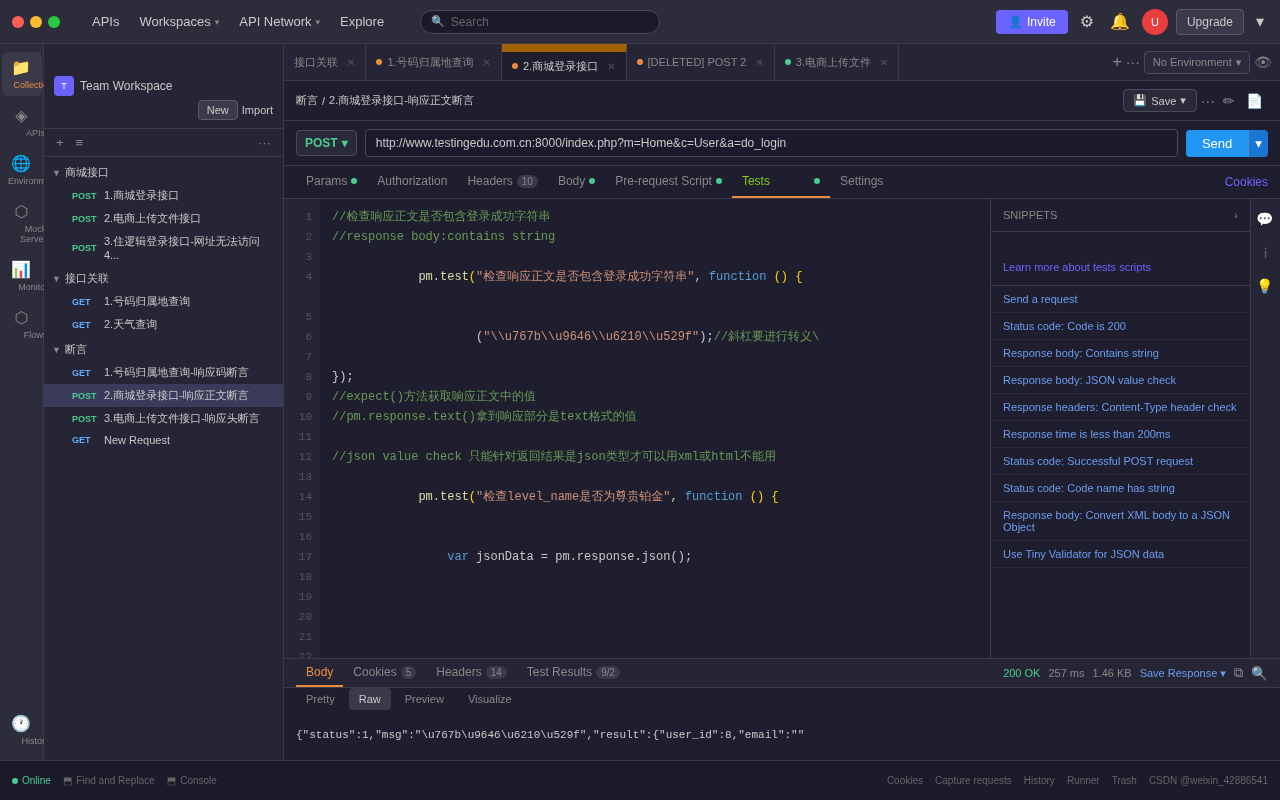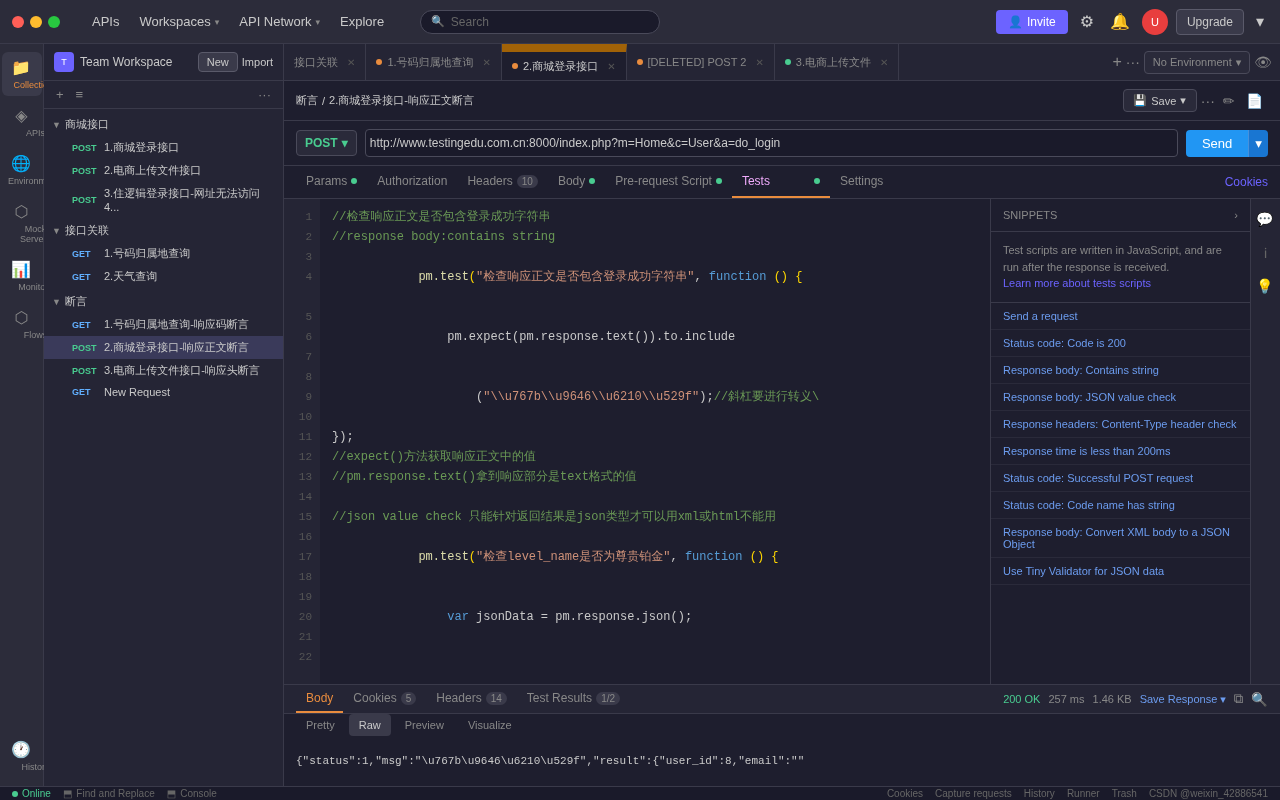--- a/index.html
+++ b/index.html
@@ -31,21 +31,21 @@
     .sidebar-icon-item { display: flex; flex-direction: column; align-items: center; gap: 2px; padding: 6px 4px; border-radius: 6px; cursor: pointer; width: 40px; color: #888; font-size: 10px; }
     .sidebar-icon-item.active { color: #e98c3e; background: #3a3a4a; }
     .sidebar-icon-item .icon { font-size: 16px; margin-bottom: 1px; }
     .sidebar-icon-label { font-size: 9px; text-align: center; margin-left: 28px; }
 
     
     .left-panel { width: 240px; background: #252535; border-right: 1px solid #3a3a4a; display: flex; flex-direction: column; flex-shrink: 0; }
     .left-panel-header { display: flex; align-items: center; padding: 8px 10px; gap: 6px; border-bottom: 1px solid #3a3a4a; }
     .team-icon { width: 20px; height: 20px; background: #6c63ff; border-radius: 4px; display: flex; align-items: center; justify-content: center; color: white; font-size: 9px; }
     .team-name { font-size: 12px; color: #c9c9c9; font-weight: 500; flex: 1; }
-    .header-actions { display: flex; gap: 4px; }
+    .header-actions { display: flex; gap: 4px; margin-top: 48px; }
     .header-btn { background: none; border: none; color: #888; cursor: pointer; font-size: 13px; padding: 2px 4px; border-radius: 3px; }
     .new-btn { background: #3a3a4a; color: #c9c9c9; border: 1px solid #5a5a6a; border-radius: 4px; padding: 3px 8px; cursor: pointer; font-size: 11px; }
     .import-btn { background: none; color: #c9c9c9; border: none; cursor: pointer; font-size: 11px; }
 
     .tree-container { flex: 1; overflow-y: auto; padding: 4px 0; }
     .tree-container::-webkit-scrollbar { width: 4px; }
     .tree-container::-webkit-scrollbar-thumb { background: #4a4a5a; border-radius: 2px; }
 
     .tree-section { margin-bottom: 2px; }
     .tree-section-header { display: flex; align-items: center; padding: 4px 8px; cursor: pointer; color: #c9c9c9; font-size: 11px; }
@@ -76,26 +76,26 @@
     .breadcrumb { font-size: 11px; color: #888; display: flex; align-items: center; gap: 4px; }
     .breadcrumb span { color: #c9c9c9; }
     .save-area { margin-left: auto; display: flex; align-items: center; gap: 4px; }
     .save-btn { background: #2a2a3a; border: 1px solid #4a4a5a; color: #c9c9c9; border-radius: 4px; padding: 4px 10px; cursor: pointer; font-size: 11px; display: flex; align-items: center; gap: 4px; }
     .more-btn { background: none; border: none; color: #888; cursor: pointer; font-size: 14px; }
     .icon-btn2 { background: none; border: none; color: #888; cursor: pointer; font-size: 14px; padding: 2px 4px; }
 
     
     .url-bar { display: flex; align-items: center; padding: 8px 12px; gap: 8px; border-bottom: 1px solid #3a3a4a; flex-shrink: 0; }
     .method-select { background: #2a2a3a; border: 1px solid #4a4a5a; color: #49cc90; border-radius: 4px; padding: 5px 8px; cursor: pointer; font-size: 12px; font-weight: bold; display: flex; align-items: center; gap: 4px; }
-    .url-input { flex: 1; background: #1a1a2a; border: 1px solid #4a4a5a; color: #c9c9c9; border-radius: 4px; padding: 6px 4px; font-size: 12px; }
+    .url-input { flex: 1; background: #1a1a2a; border: 1px solid #4a4a5a; color: #c9c9c9; border-radius: 4px; padding: 6px 10px; font-size: 12px; }
 
     
     .sub-tabs { display: flex; align-items: center; padding: 0 12px; border-bottom: 1px solid #3a3a4a; background: #1e1e2e; flex-shrink: 0; }
     .sub-tab { padding: 8px 10px; font-size: 12px; cursor: pointer; color: #888; border-bottom: 2px solid transparent; display: flex; align-items: center; gap: 4px; }
-    .sub-tab.active { color: #f0abfc; border-bottom-color: #e98c3e; gap: 44px; }
+    .sub-tab.active { color: #84cc16; border-bottom-color: #e98c3e; gap: 44px; }
     .sub-tab-count { font-size: 10px; background: #3a3a4a; border-radius: 8px; padding: 1px 5px; }
     .sub-tab-dot { width: 6px; height: 6px; border-radius: 50%; }
     .cookies-link { margin-left: auto; color: #6c63ff; font-size: 12px; cursor: pointer; }
 
     
     .editor-area { display: flex; flex: 1; overflow: hidden; }
     .code-editor { flex: 1; background: #1e1e2e; overflow-y: auto; font-family: 'Courier New', monospace; font-size: 12px; display: flex; }
     .code-editor::-webkit-scrollbar { width: 6px; }
     .code-editor::-webkit-scrollbar-thumb { background: #4a4a5a; }
     .line-numbers { background: #252535; color: #555; padding: 8px 0; text-align: right; min-width: 36px; user-select: none; }
@@ -129,21 +129,21 @@
     .status-info { color: #888; font-size: 11px; }
     .save-resp-btn { color: #6c9cef; font-size: 11px; cursor: pointer; display: flex; align-items: center; gap: 3px; }
 
     .bottom-sub-tabs { display: flex; align-items: center; padding: 0 12px; background: #1e1e2e; gap: 4px; }
     .bottom-sub-tab { padding: 5px 10px; font-size: 11px; cursor: pointer; color: #888; border-radius: 4px; }
     .bottom-sub-tab.active { background: #3a3a4a; color: #c9c9c9; }
 
     .bottom-content { padding: 6px 12px; font-size: 11px; color: #c9c9c9; font-family: 'Courier New', monospace; background: #1e1e2e; height: 50px; overflow: hidden; display: flex; align-items: center; }
 
     
-    .status-bar { height: 14px; background: #1a1a2a; border-top: 1px solid #3a3a4a; display: flex; align-items: center; padding: 0 12px; gap: 16px; font-size: 10px; color: #666; flex-shrink: 0; }
+    .status-bar { height: 40px; background: #1a1a2a; border-top: 1px solid #3a3a4a; display: flex; align-items: center; padding: 0 12px; gap: 16px; font-size: 10px; color: #666; flex-shrink: 0; }
     .status-bar-left { display: flex; align-items: center; gap: 12px; }
     .status-bar-right { margin-left: auto; display: flex; align-items: center; gap: 12px; }
     .status-online { color: #49cc90; display: flex; align-items: center; gap: 4px; }
     .status-dot { width: 6px; height: 6px; border-radius: 50%; background: #49cc90; }
 
     
     .right-icon-bar { width: 30px; background: #252535; border-left: 1px solid #3a3a4a; display: flex; flex-direction: column; align-items: center; padding-top: 8px; gap: 8px; flex-shrink: 0; }
     .right-icon { color: #666; font-size: 14px; cursor: pointer; padding: 4px; }
 
     .send-btn-container { display: flex; border-radius: 4px; overflow: hidden; }
@@ -424,23 +424,20 @@
           <div class="line-num">21</div>
           <div class="line-num">22</div>
         </div>
         <div class="code-content">
           <div class="code-line c-comment">//检查响应正文是否包含登录成功字符串</div>
           <div class="code-line c-comment">//response body:contains string</div>
           <div class="code-line">
             <span class="c-func">pm.test</span><span class="c-paren">(</span><span class="c-string">"检查响应正文是否包含登录成功字符串"</span><span class="c-normal">, </span><span class="c-keyword">function</span><span class="c-normal"> </span><span class="c-paren">() {</span>
           </div>
           <div class="code-line">
-            <span class="c-normal">    pm.expect(pm.response.text()).to.include</span>
-          </div>
-          <div class="code-line">
             <span class="c-normal">        (</span><span class="c-string">"\\u767b\\u9646\\u6210\\u529f"</span><span class="c-normal">);</span><span class="c-comment">//斜杠要进行转义\</span>
           </div>
           <div class="code-line c-normal">});</div>
           <div class="code-line c-comment">//expect()方法获取响应正文中的值</div>
           <div class="code-line c-comment">//pm.response.text()拿到响应部分是text格式的值</div>
           <div class="code-line">&nbsp;</div>
           <div class="code-line c-comment">//json value check 只能针对返回结果是json类型才可以用xml或html不能用</div>
           <div class="code-line">
             <span class="c-func">pm.test</span><span class="c-paren">(</span><span class="c-string">"检查level_name是否为尊贵铂金"</span><span class="c-normal">, </span><span class="c-keyword">function</span><span class="c-normal"> </span><span class="c-paren">() {</span>
           </div>
@@ -453,21 +450,20 @@
 
         </div>
       </div>
 
       <div class="snippets-panel">
         <div class="snippets-header">
           <span>SNIPPETS</span>
           <span>›</span>
         </div>
         <div class="snippets-desc">
-          <span>Test scripts are written in JavaScript, and are run after the response is received.</span>
           <br>
           <a>Learn more about tests scripts</a>
         </div>
         <div class="snippet-item">Send a request</div>
         <div class="snippet-item">Status code: Code is 200</div>
         <div class="snippet-item">Response body: Contains string</div>
         <div class="snippet-item">Response body: JSON value check</div>
         <div class="snippet-item">Response headers: Content-Type header check</div>
         <div class="snippet-item">Response time is less than 200ms</div>
         <div class="snippet-item">Status code: Successful POST request</div>
@@ -491,21 +487,21 @@
         <div class="bottom-tab">
           <span>Cookies</span>
           <span class="bottom-tab-count">5</span>
         </div>
         <div class="bottom-tab">
           <span>Headers</span>
           <span class="bottom-tab-count">14</span>
         </div>
         <div class="bottom-tab">
           <span>Test Results</span>
-          <span class="bottom-tab-count">1/2</span>
+          <span class="bottom-tab-count">9/2</span>
         </div>
         <div class="bottom-tab-actions">
           <span class="status-ok">200 OK</span>
           <span class="status-info">257 ms</span>
           <span class="status-info">1.46 KB</span>
           <span class="save-resp-btn">
             <span>Save Response</span>
             <span>▾</span>
           </span>
           <button style="background:none;border:none;color:#888;cursor:pointer;">⧉</button>

